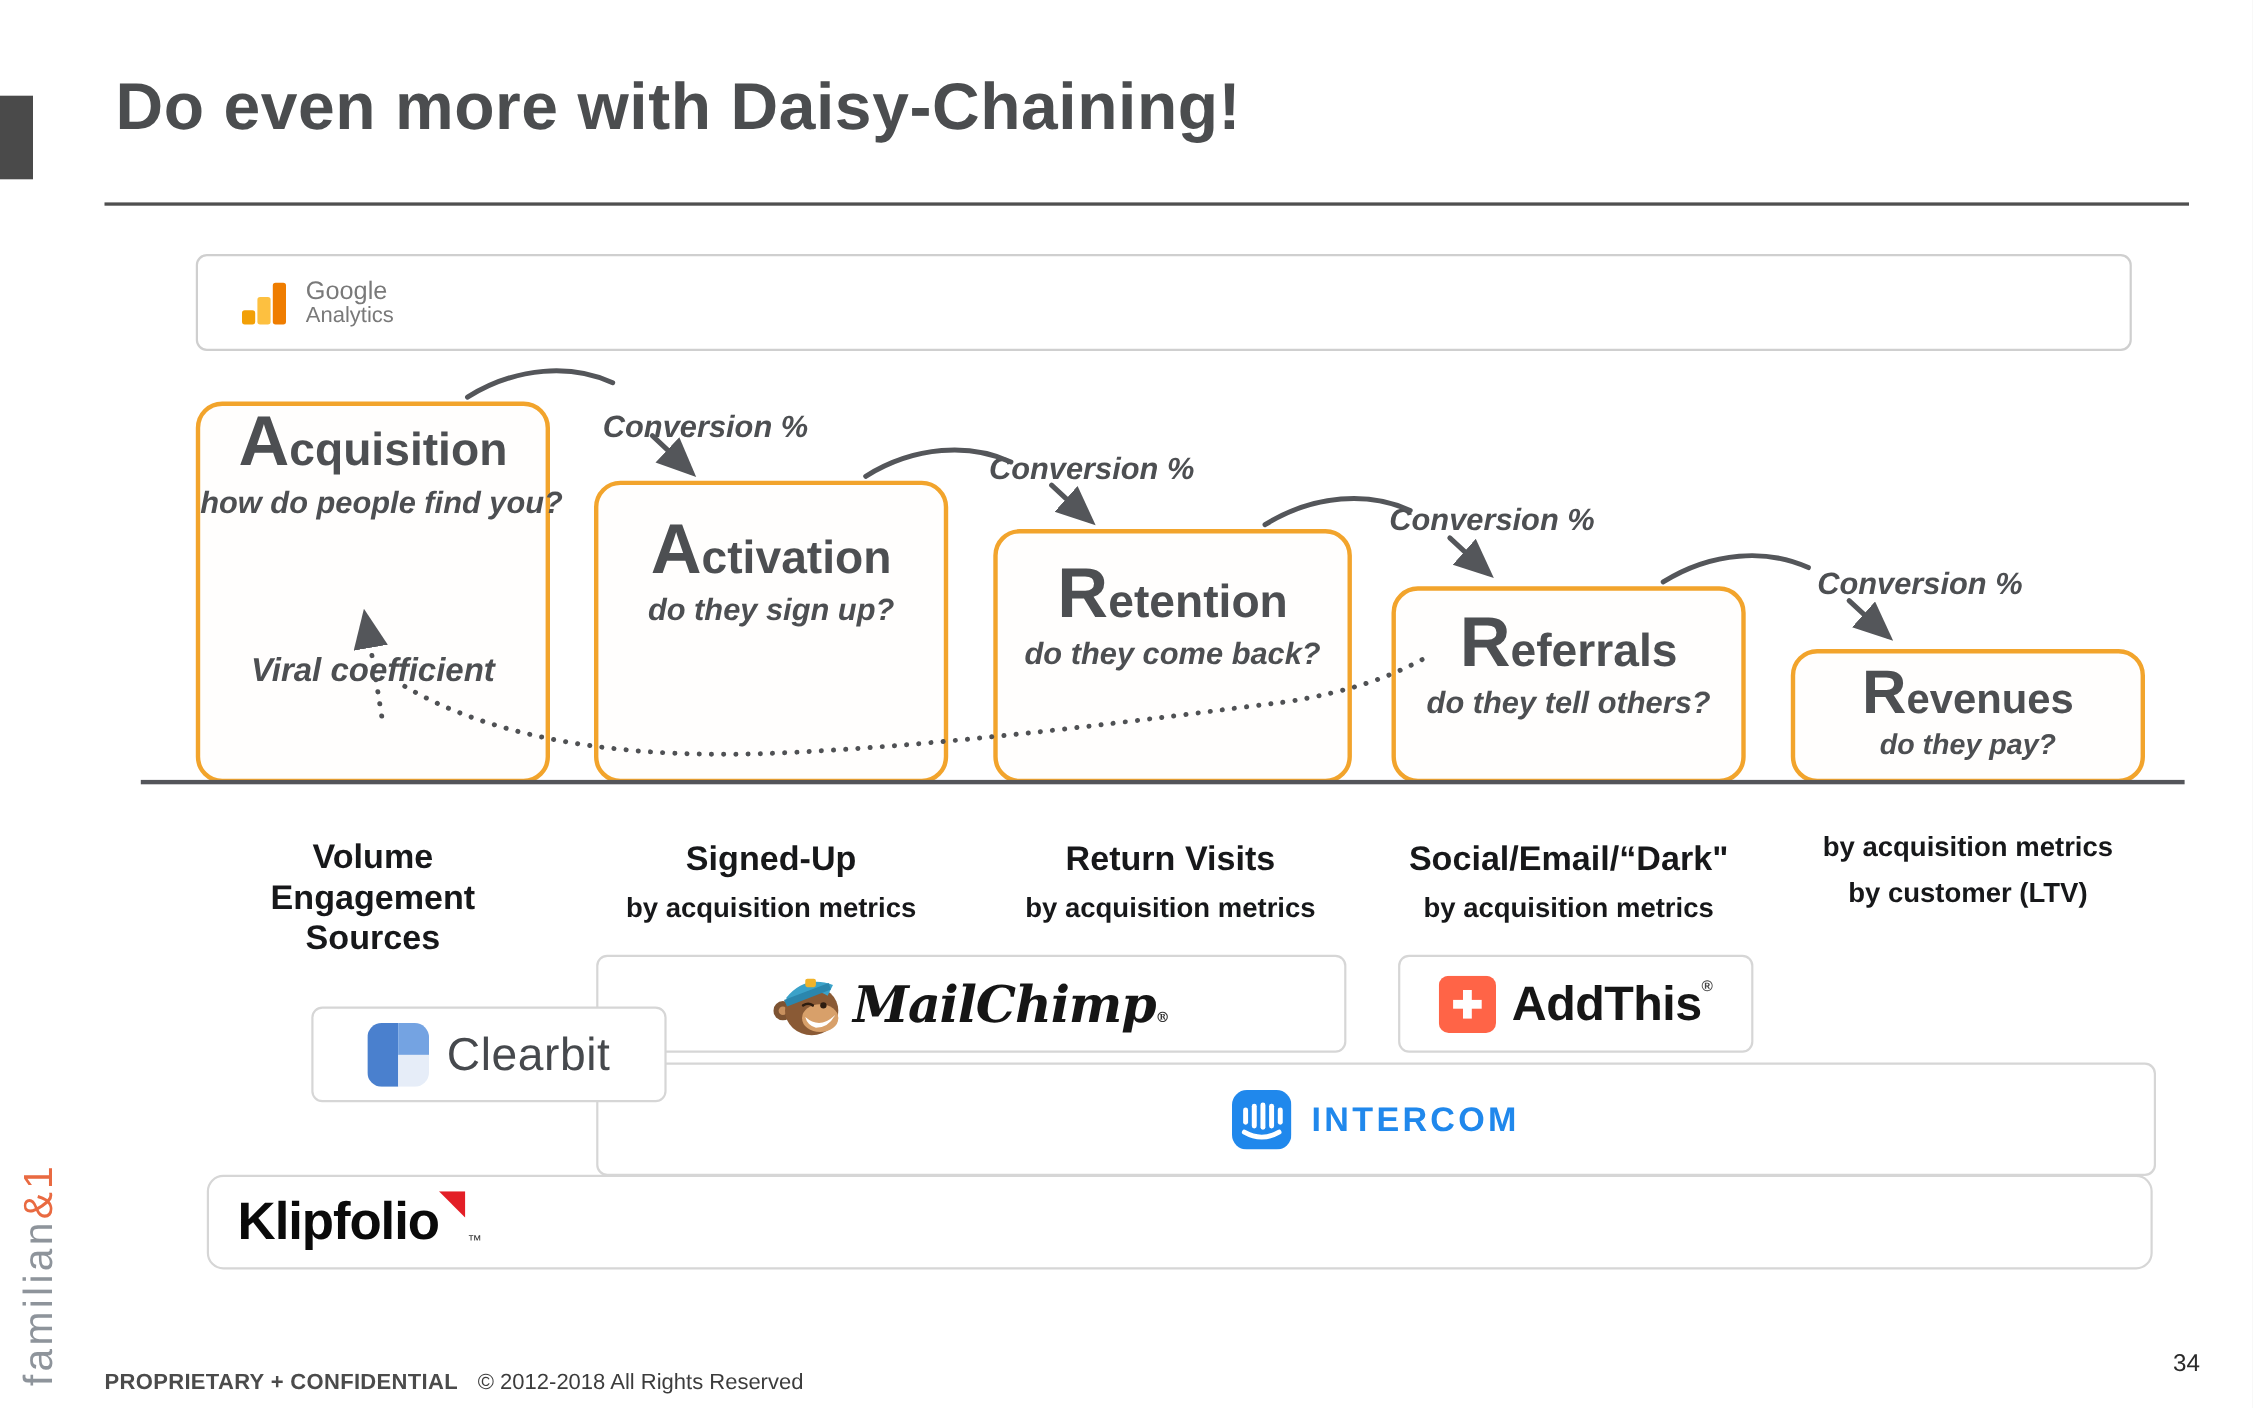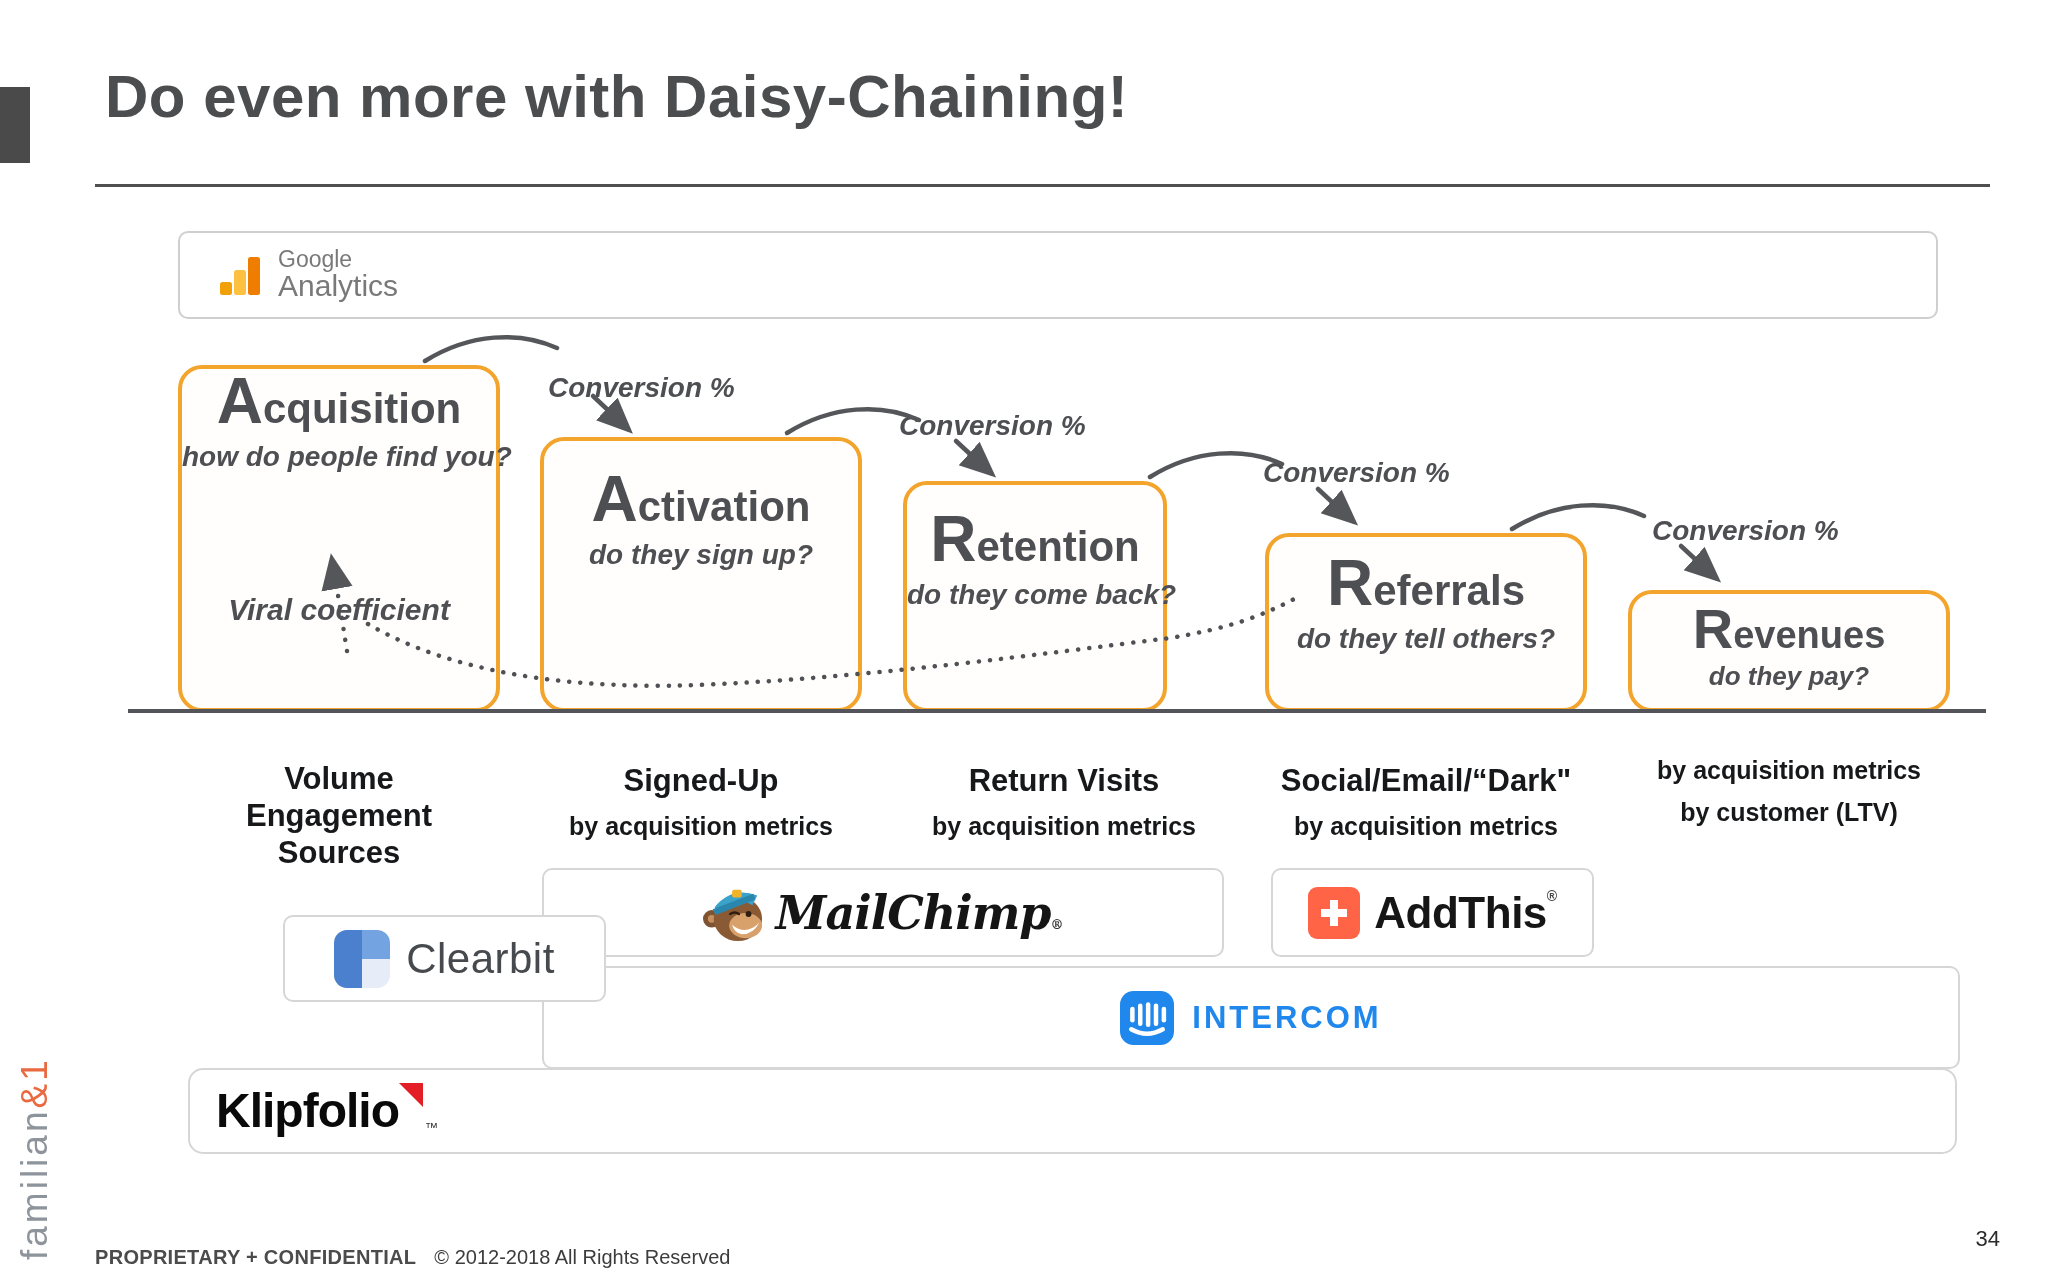--- a/index.html
+++ b/index.html
@@ -11,21 +11,21 @@
   .slide-title{position:absolute;left:105px;top:62px;font-size:60px;font-weight:700;color:#4b4d4f;
                letter-spacing:0.5px;white-space:nowrap;}
   .title-rule{position:absolute;left:95px;top:184px;width:1895px;height:0;border-top:3px solid #4f4f4f;}
 
   
   .ga-box{position:absolute;left:178px;top:231px;width:1760px;height:88px;background:#fff;
           border:2px solid #cfcfcf;border-radius:10px;display:flex;align-items:center;box-sizing:border-box;}
   .ga-inner{display:flex;align-items:center;gap:14px;margin-left:36px;}
   .ga-text{line-height:1.02;color:#797979;}
   .ga-line1{font-size:23px;}
-  .ga-line2{font-size:30px;}
+  .ga-line2{font-size:20px;}
 
   
   .funnel-box{position:absolute;background:#fffefd;border:4px solid #F2A42C;border-radius:24px;
               box-sizing:border-box;text-align:center;}
   .fb-title{font-weight:700;color:#4d4f52;white-space:nowrap;line-height:1;}
   .fb-big{font-size:64px;}
   .fb-rest{font-size:42px;}
   .fb-q{font-size:28px;font-weight:700;font-style:italic;color:#4d4f52;margin-top:8px;white-space:nowrap;}
   .viral-label{position:absolute;left:50%;transform:translateX(-50%);top:224px;
                font-size:30px;font-weight:700;font-style:italic;color:#4d4f52;white-space:nowrap;}
@@ -97,21 +97,21 @@
     <div class="fb-title"><span class="fb-big">A</span><span class="fb-rest">cquisition</span></div>
     <div class="fb-q">how do people find you?</div>
     <div class="viral-label">Viral coefficient</div>
   </div>
 
   <div class="funnel-box" style="left:540px;top:437px;width:322px;height:275px;padding-top:26px;">
     <div class="fb-title"><span class="fb-big">A</span><span class="fb-rest">ctivation</span></div>
     <div class="fb-q">do they sign up?</div>
   </div>
 
-  <div class="funnel-box" style="left:903px;top:481px;width:264px;height:231px;padding-top:22px;text-align:center;">
+  <div class="funnel-box" style="left:903px;top:481px;width:326px;height:231px;padding-top:22px;text-align:center;">
     <div class="fb-title"><span class="fb-big">R</span><span class="fb-rest">etention</span></div>
     <div class="fb-q">do they come back?</div>
   </div>
 
   <div class="funnel-box" style="left:1265px;top:533px;width:322px;height:179px;padding-top:14px;">
     <div class="fb-title"><span class="fb-big">R</span><span class="fb-rest">eferrals</span></div>
     <div class="fb-q">do they tell others?</div>
   </div>
 
   <div class="funnel-box" style="left:1628px;top:590px;width:322px;height:122px;padding-top:7px;">

